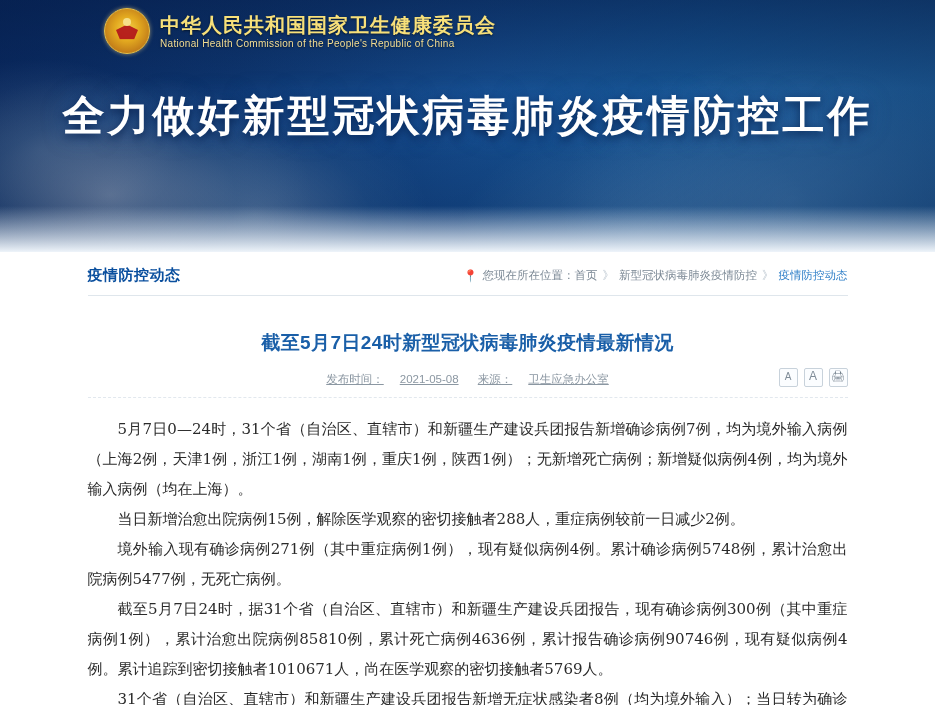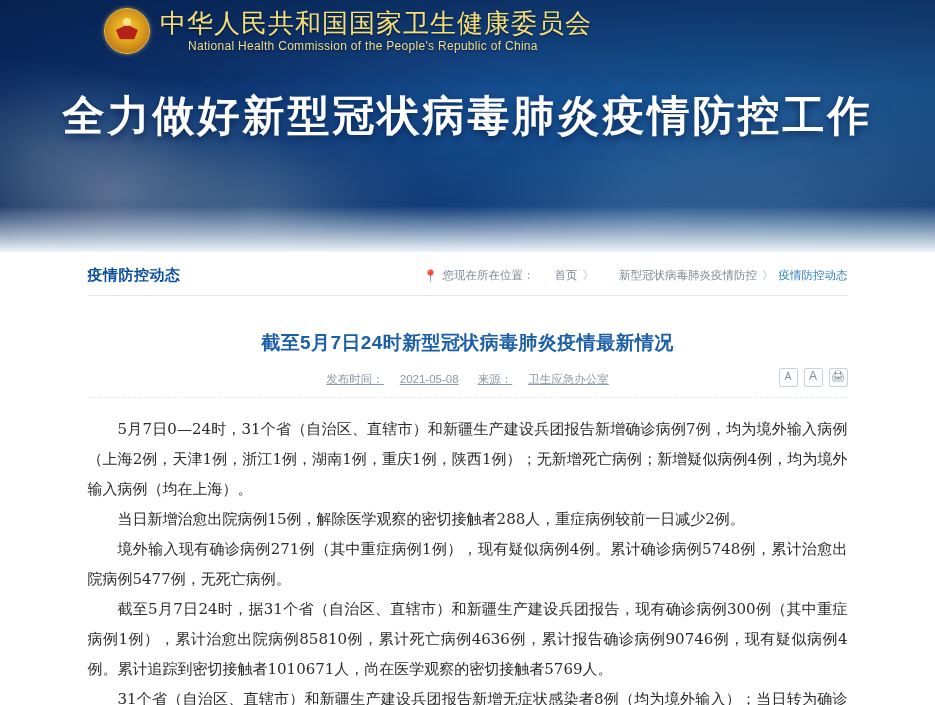--- a/index.html
+++ b/index.html
@@ -86,33 +86,32 @@
     height: 8px;
     background: #f6e08a;
     border-radius: 50%;
   }
   .org-names {
     display: flex;
     flex-direction: column;
     line-height: 1.1;
   }
   .org-cn {
-    font-size: 26px;
-    font-weight: normal;
+    font-size: 20px;
+    font-weight: bold;
     color: #f7e07a;
     letter-spacing: 1px;
     text-shadow: 0 1px 2px rgba(0,0,0,.55);
   }
   .org-en {
-    font-size: 12px;
+    font-size: 10px;
     color: #f3dd93;
     letter-spacing: .3px;
     margin-top: 2px;
     text-shadow: 0 1px 2px rgba(0,0,0,.5);
-    margin-left: 28px;
   }
 
   .banner-title {
     position: absolute;
     left: 0;
     right: 0;
     top: 88px;
     text-align: center;
     font-size: 42px;
     font-weight: bold;
@@ -153,21 +152,20 @@
     color: #7d8a96;
   }
   .crumb .pin {
     color: #2f7fc8;
     margin-right: 4px;
     font-size: 12px;
   }
   .crumb a {
     color: #7d8a96;
     text-decoration: none;
-    margin-left: 20px;
   }
   .crumb .sep {
     margin: 0 5px;
     color: #b7c2cc;
   }
   .crumb .cur {
     color: #2f7fc8;
   }
 
   .doc-title {

